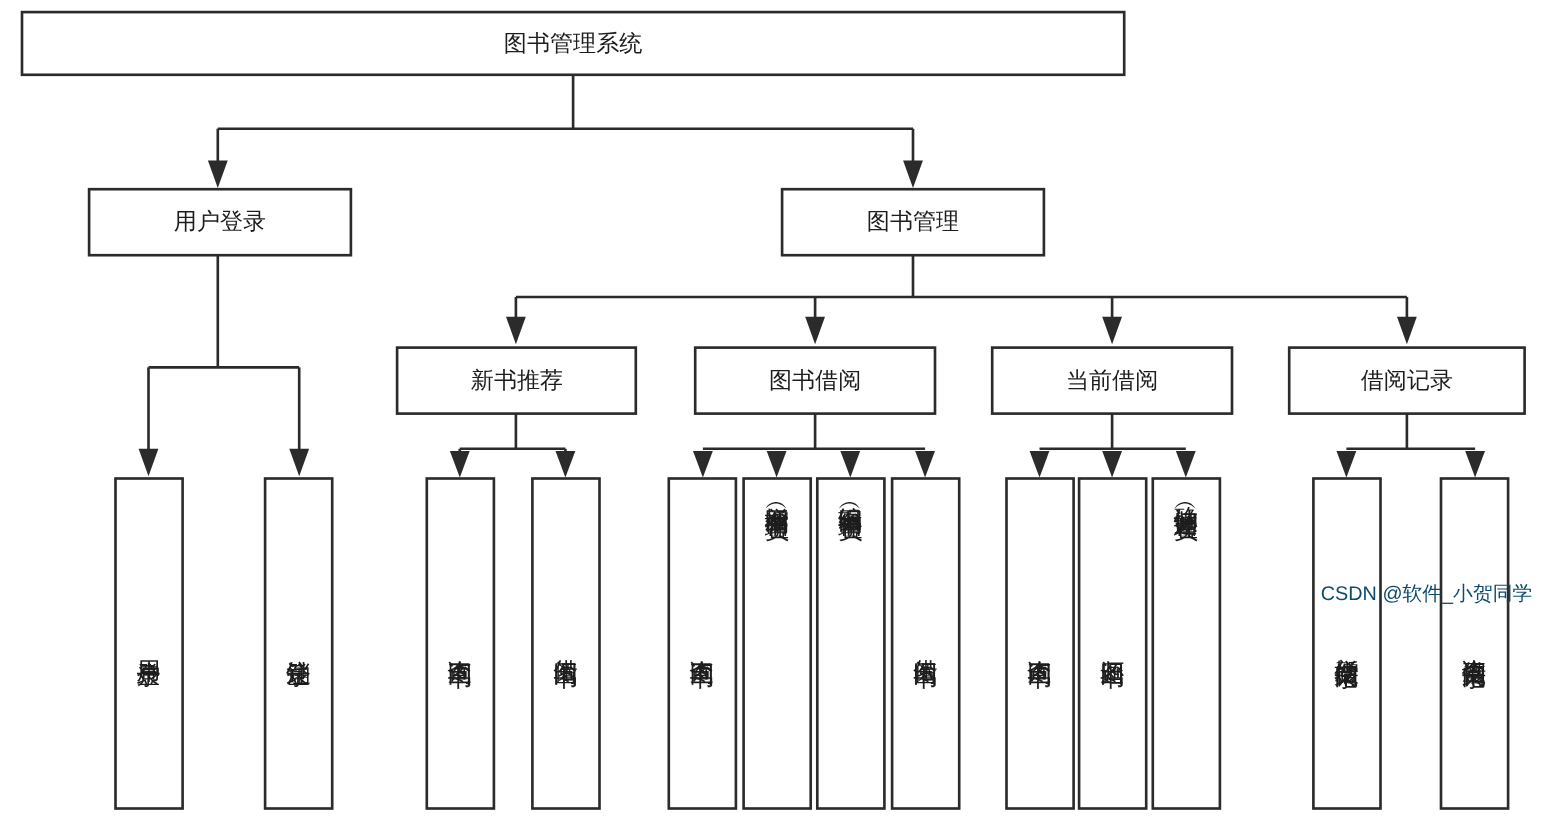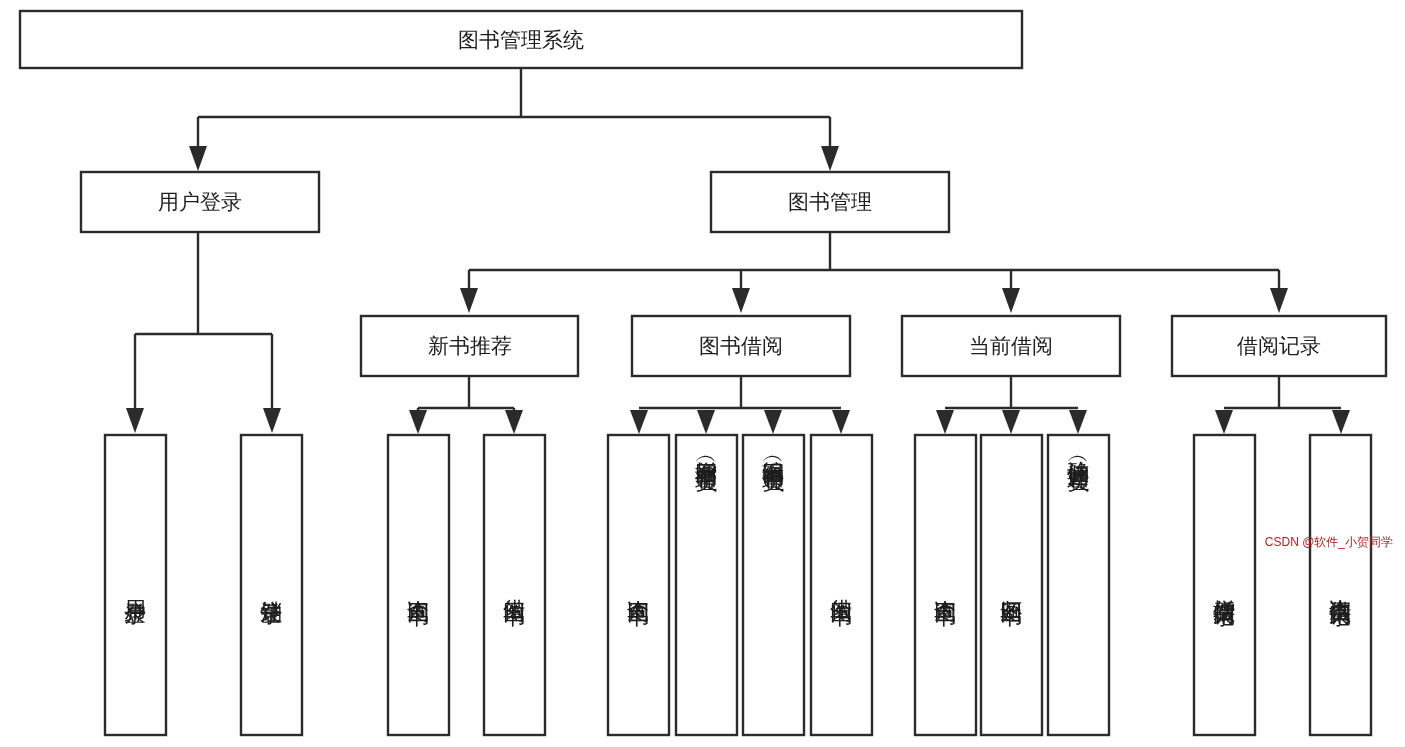--- a/index.html
+++ b/index.html
@@ -70,22 +70,22 @@
     color: #1d1d1d;
     letter-spacing: 1.5px;
     white-space: nowrap;
     text-align: center;
   }
   .watermark {
     position: absolute;
     right: 12px;
     bottom: 4px;
     font-family: "Liberation Sans", "DejaVu Sans", sans-serif;
-    font-size: 12px;
-    color: #b91c1c;
+    font-size: 18px;
+    color: #0c4a6e;
     white-space: nowrap;
     pointer-events: none;
   }
 </style>
 </head>
 <body>
 
 <div id="diagram-root">
 
   <svg class="diagram-canvas" viewBox="0 0 1405 747" xmlns="http://www.w3.org/2000/svg">

